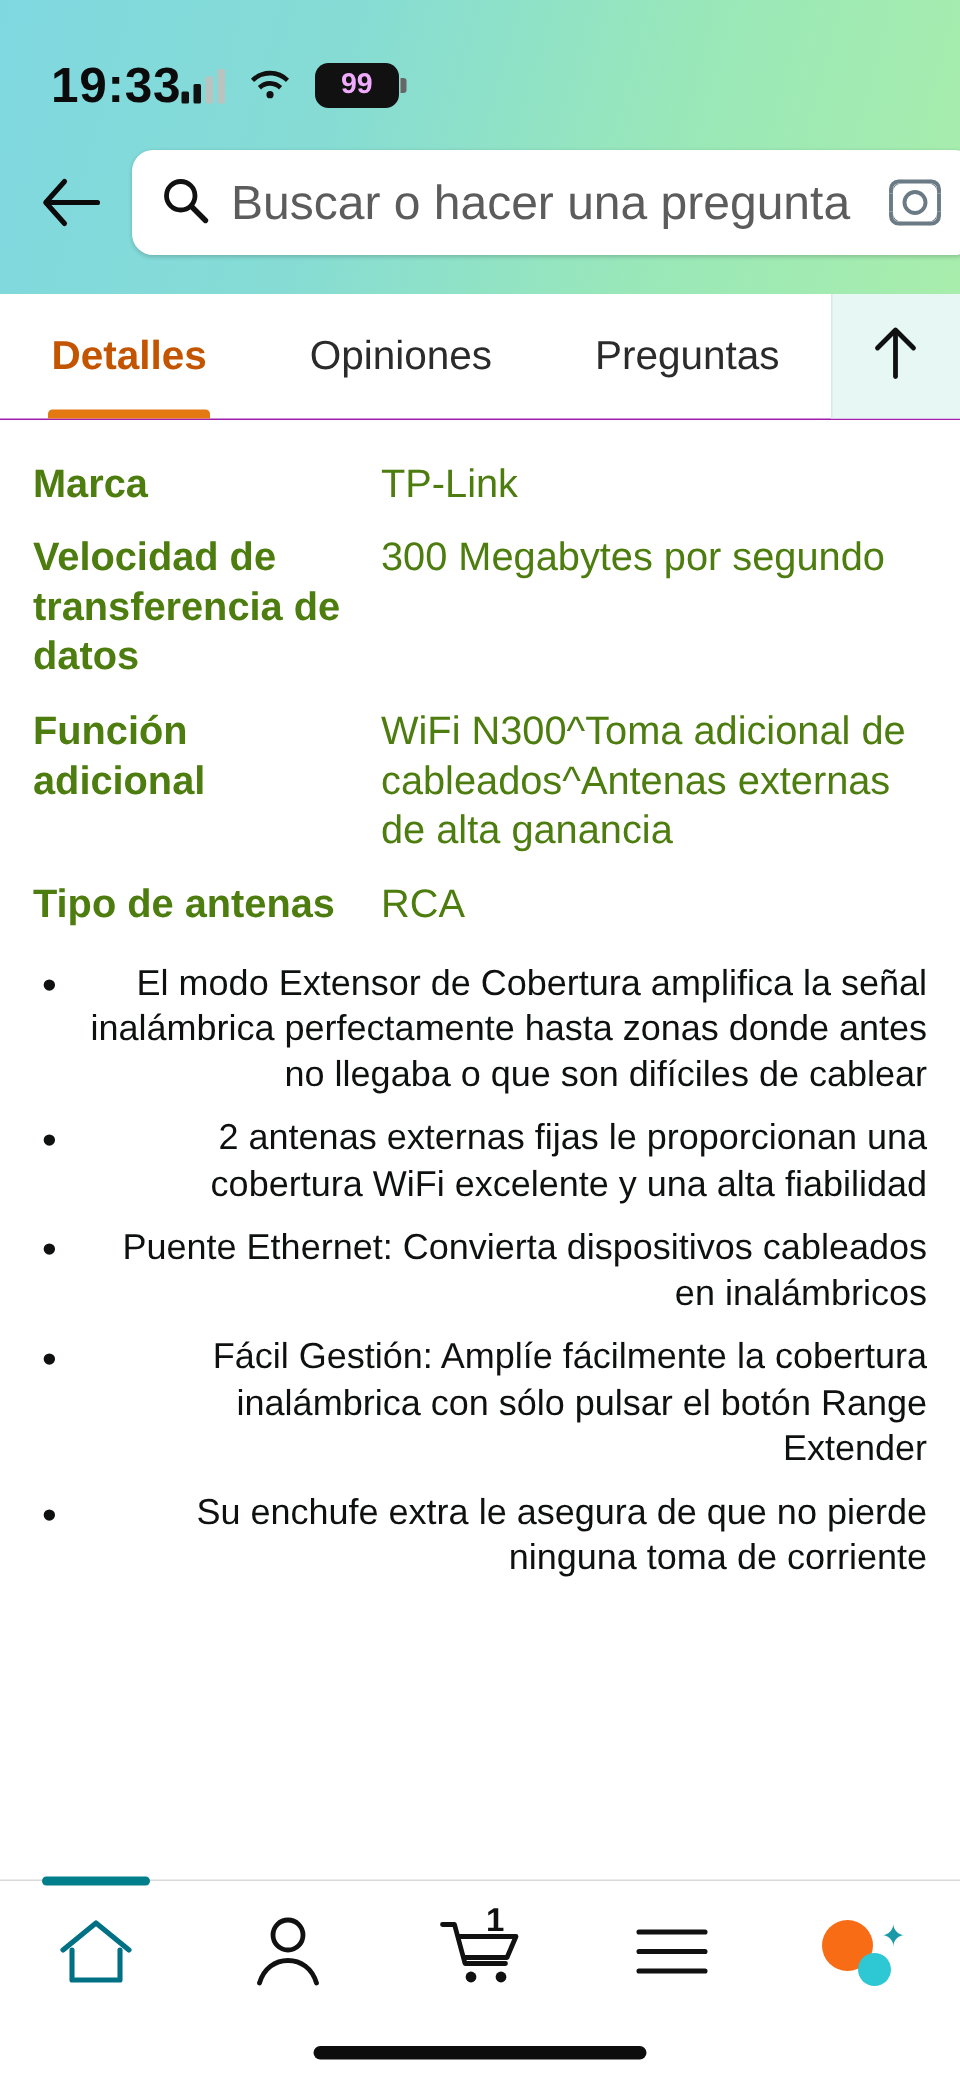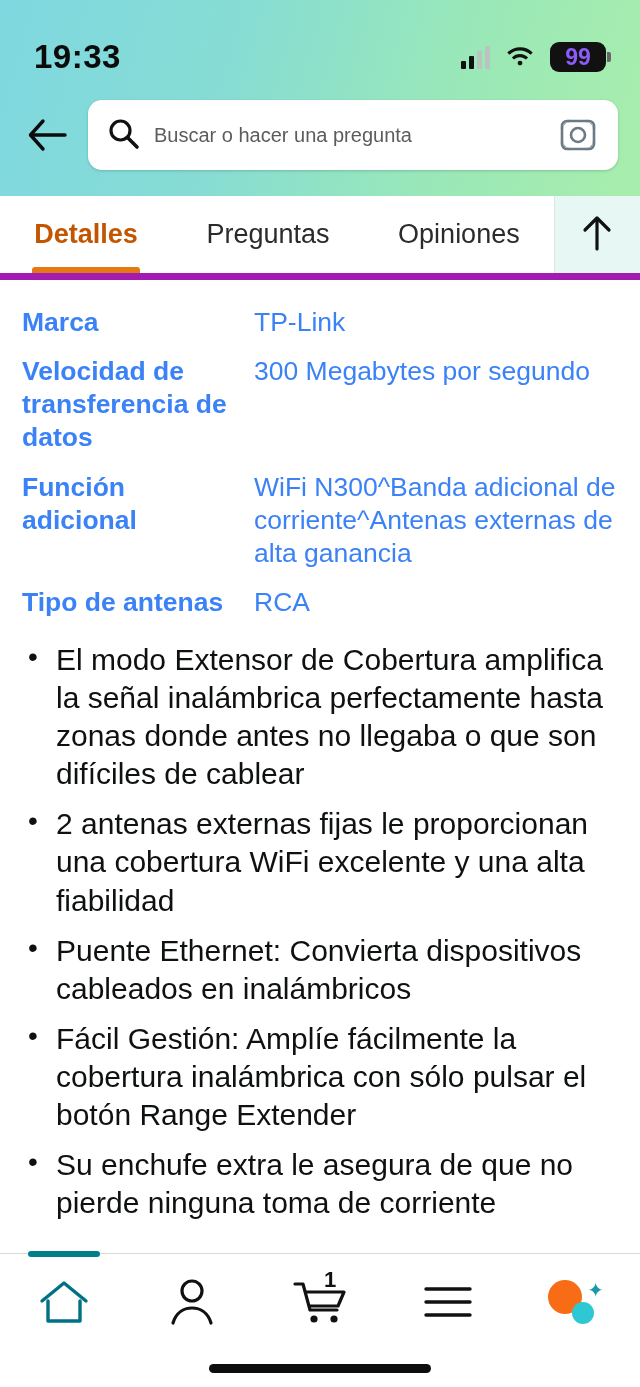--- a/index.html
+++ b/index.html
@@ -22,21 +22,20 @@
   
   .header-grad {
     background: linear-gradient(105deg, #7fd8e0 0%, #86dcd4 35%, #9ae8b8 70%, #a8edac 100%);
     padding-top: 0;
     flex: 0 0 auto;
   }
   .statusbar {
     height: 92px;
     display: flex;
     align-items: center;
-    justify-content: space-between;
     padding: 22px 34px 0 34px;
   }
   .clock {
     font-size: 33px;
     font-weight: bold;
     color: #0b0b0b;
     letter-spacing: 0.5px;
   }
   .status-right {
     display: flex;
@@ -48,22 +47,22 @@
   .bars i:nth-child(1) { height: 8px; }
   .bars i:nth-child(2) { height: 13px; }
   .bars i:nth-child(3) { height: 18px; background: #b9c3c0; }
   .bars i:nth-child(4) { height: 23px; background: #b9c3c0; }
   .wifi { width: 32px; height: 24px; position: relative; }
   .wifi svg { display: block; }
   .battery {
     width: 56px; height: 30px;
     border-radius: 9px;
     background: #111;
-    color: #8b5cf6;
-    font-size: 23px;
+    color: #f0abfc;
+    font-size: 19px;
     font-weight: bold;
     display: flex; align-items: center; justify-content: center;
     position: relative;
   }
   .battery:after {
     content: "";
     position: absolute; right: -5px; top: 10px;
     width: 4px; height: 10px;
     background: #666;
     border-radius: 0 2px 2px 0;
@@ -89,33 +88,33 @@
     display: flex;
     align-items: center;
     padding: 0 18px;
     gap: 14px;
     box-shadow: 0 1px 3px rgba(0,0,0,0.18);
   }
   .search-input {
     flex: 1 1 auto;
     border: none;
     outline: none;
-    font-size: 20px;
+    font-size: 32px;
     color: #4a4a4a;
     font-family: "Liberation Sans", sans-serif;
     background: transparent;
   }
   .search-input::placeholder { color: #5c5c5c; }
   .lens-btn { width: 44px; height: 44px; color: #6b7b86; flex: 0 0 auto; }
 
   
   .tabsrow {
     display: flex;
     align-items: stretch;
-    border-bottom: 7px solid #a21caf;
+    border-bottom: 1px solid #a21caf;
     height: 84px;
     flex: 0 0 auto;
     background: #fff;
   }
   .tab {
     flex: 1 1 auto;
     display: flex;
     flex-direction: column;
     align-items: center;
     justify-content: center;
@@ -152,41 +151,42 @@
   .spec-table {
     width: 100%;
     border-collapse: collapse;
     margin-top: 18px;
   }
   .spec-table td {
     vertical-align: top;
     padding: 8px 10px 8px 0;
     font-size: 26.5px;
     line-height: 1.25;
-    color: #3b82f6;
+    color: #4d7c0f;
   }
   .spec-key {
     width: 254px;
     font-weight: bold;
     padding-left: 22px !important;
   }
   .spec-val { color: #0f1111; padding-right: 24px !important; }
 
   .bullets {
     list-style: none;
     margin: 14px 0 0 0;
     padding: 0 22px 0 26px;
   }
   .bullets li {
     position: relative;
     padding-left: 30px;
     margin-bottom: 12px;
-    font-size: 30px;
+    font-size: 24px;
     line-height: 1.27;
     color: #0f1111;
+    text-align: right;
   }
   .bullets li:before {
     content: "•";
     position: absolute;
     left: 2px; top: -2px;
     font-size: 28px;
     color: #0f1111;
   }
 
   
@@ -312,24 +312,24 @@
         </span>
       </div>
     </div>
   </div>
 
   <div class="tabsrow">
     <div class="tab active">
       <span>Detalles</span>
     </div>
     <div class="tab">
+      <span>Opiniones</span>
+    </div>
+    <div class="tab">
       <span>Preguntas</span>
-    </div>
-    <div class="tab">
-      <span>Opiniones</span>
     </div>
     <div class="scroll-top">
       <span>
         <svg width="34" height="38" viewBox="0 0 34 38">
           <path d="M17 35V5" stroke="#111" stroke-width="3.2" stroke-linecap="round"></path>
           <path d="M5 16L17 4l12 12" fill="none" stroke="#111" stroke-width="3.2" stroke-linecap="round" stroke-linejoin="round"></path>
         </svg>
       </span>
     </div>
   </div>
@@ -341,21 +341,21 @@
           <tr>
         <td class="spec-key">Marca</td>
         <td class="spec-val">TP-Link</td>
       </tr>
       <tr>
         <td class="spec-key">Velocidad de transferencia de datos</td>
         <td class="spec-val">300 Megabytes por segundo</td>
       </tr>
       <tr>
         <td class="spec-key">Función adicional</td>
-        <td class="spec-val">WiFi N300^Banda adicional de corriente^Antenas externas de alta ganancia</td>
+        <td class="spec-val">WiFi N300^Toma adicional de cableados^Antenas externas de alta ganancia</td>
       </tr>
       <tr>
         <td class="spec-key">Tipo de antenas</td>
         <td class="spec-val">RCA</td>
       </tr>
     </tbody>
       </table>
 
     <ul class="bullets">
       <li>El modo Extensor de Cobertura amplifica la señal inalámbrica perfectamente hasta zonas donde antes no llegaba o que son difíciles de cablear</li>

